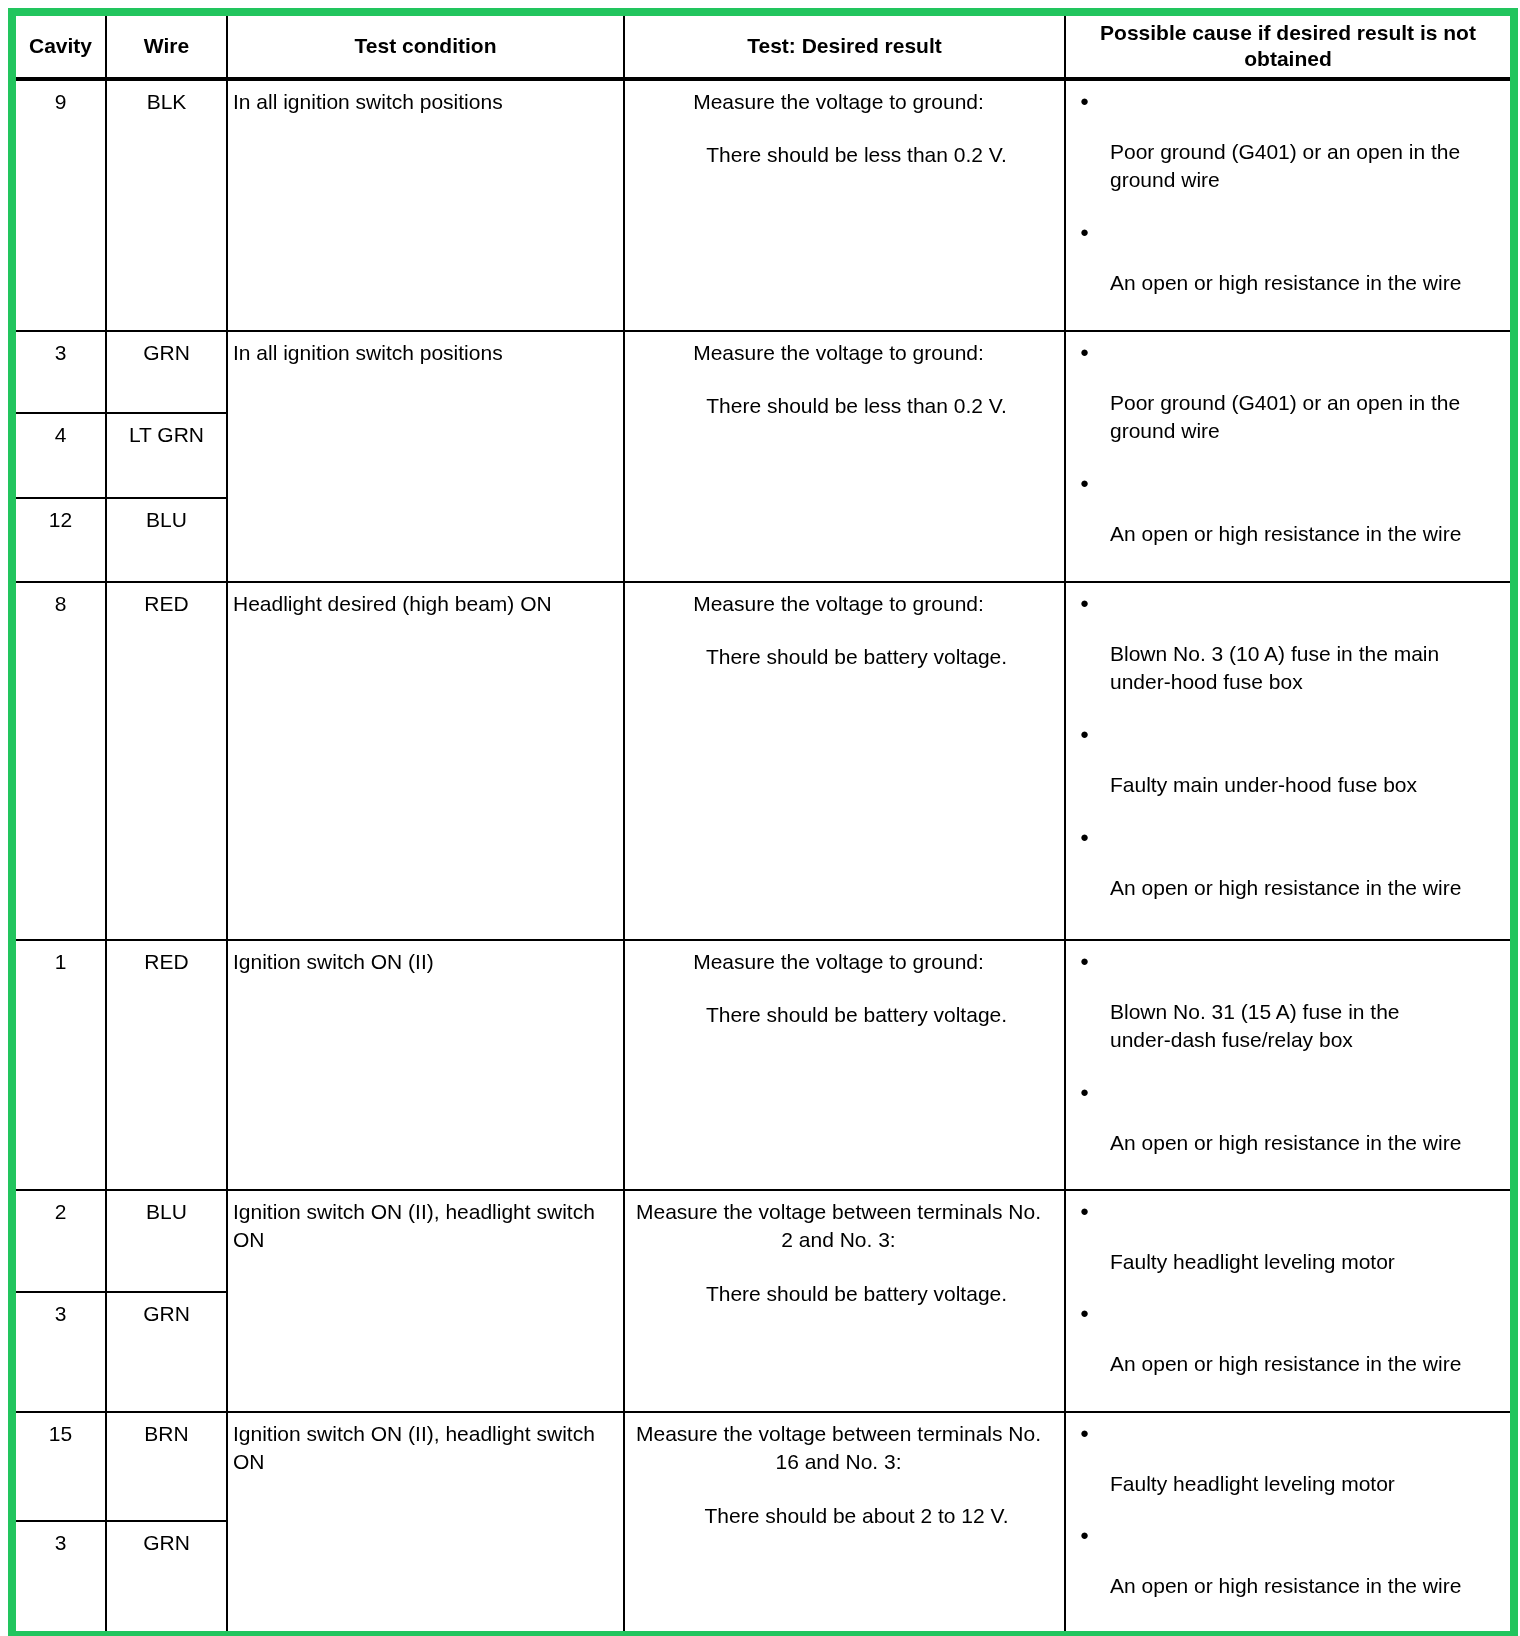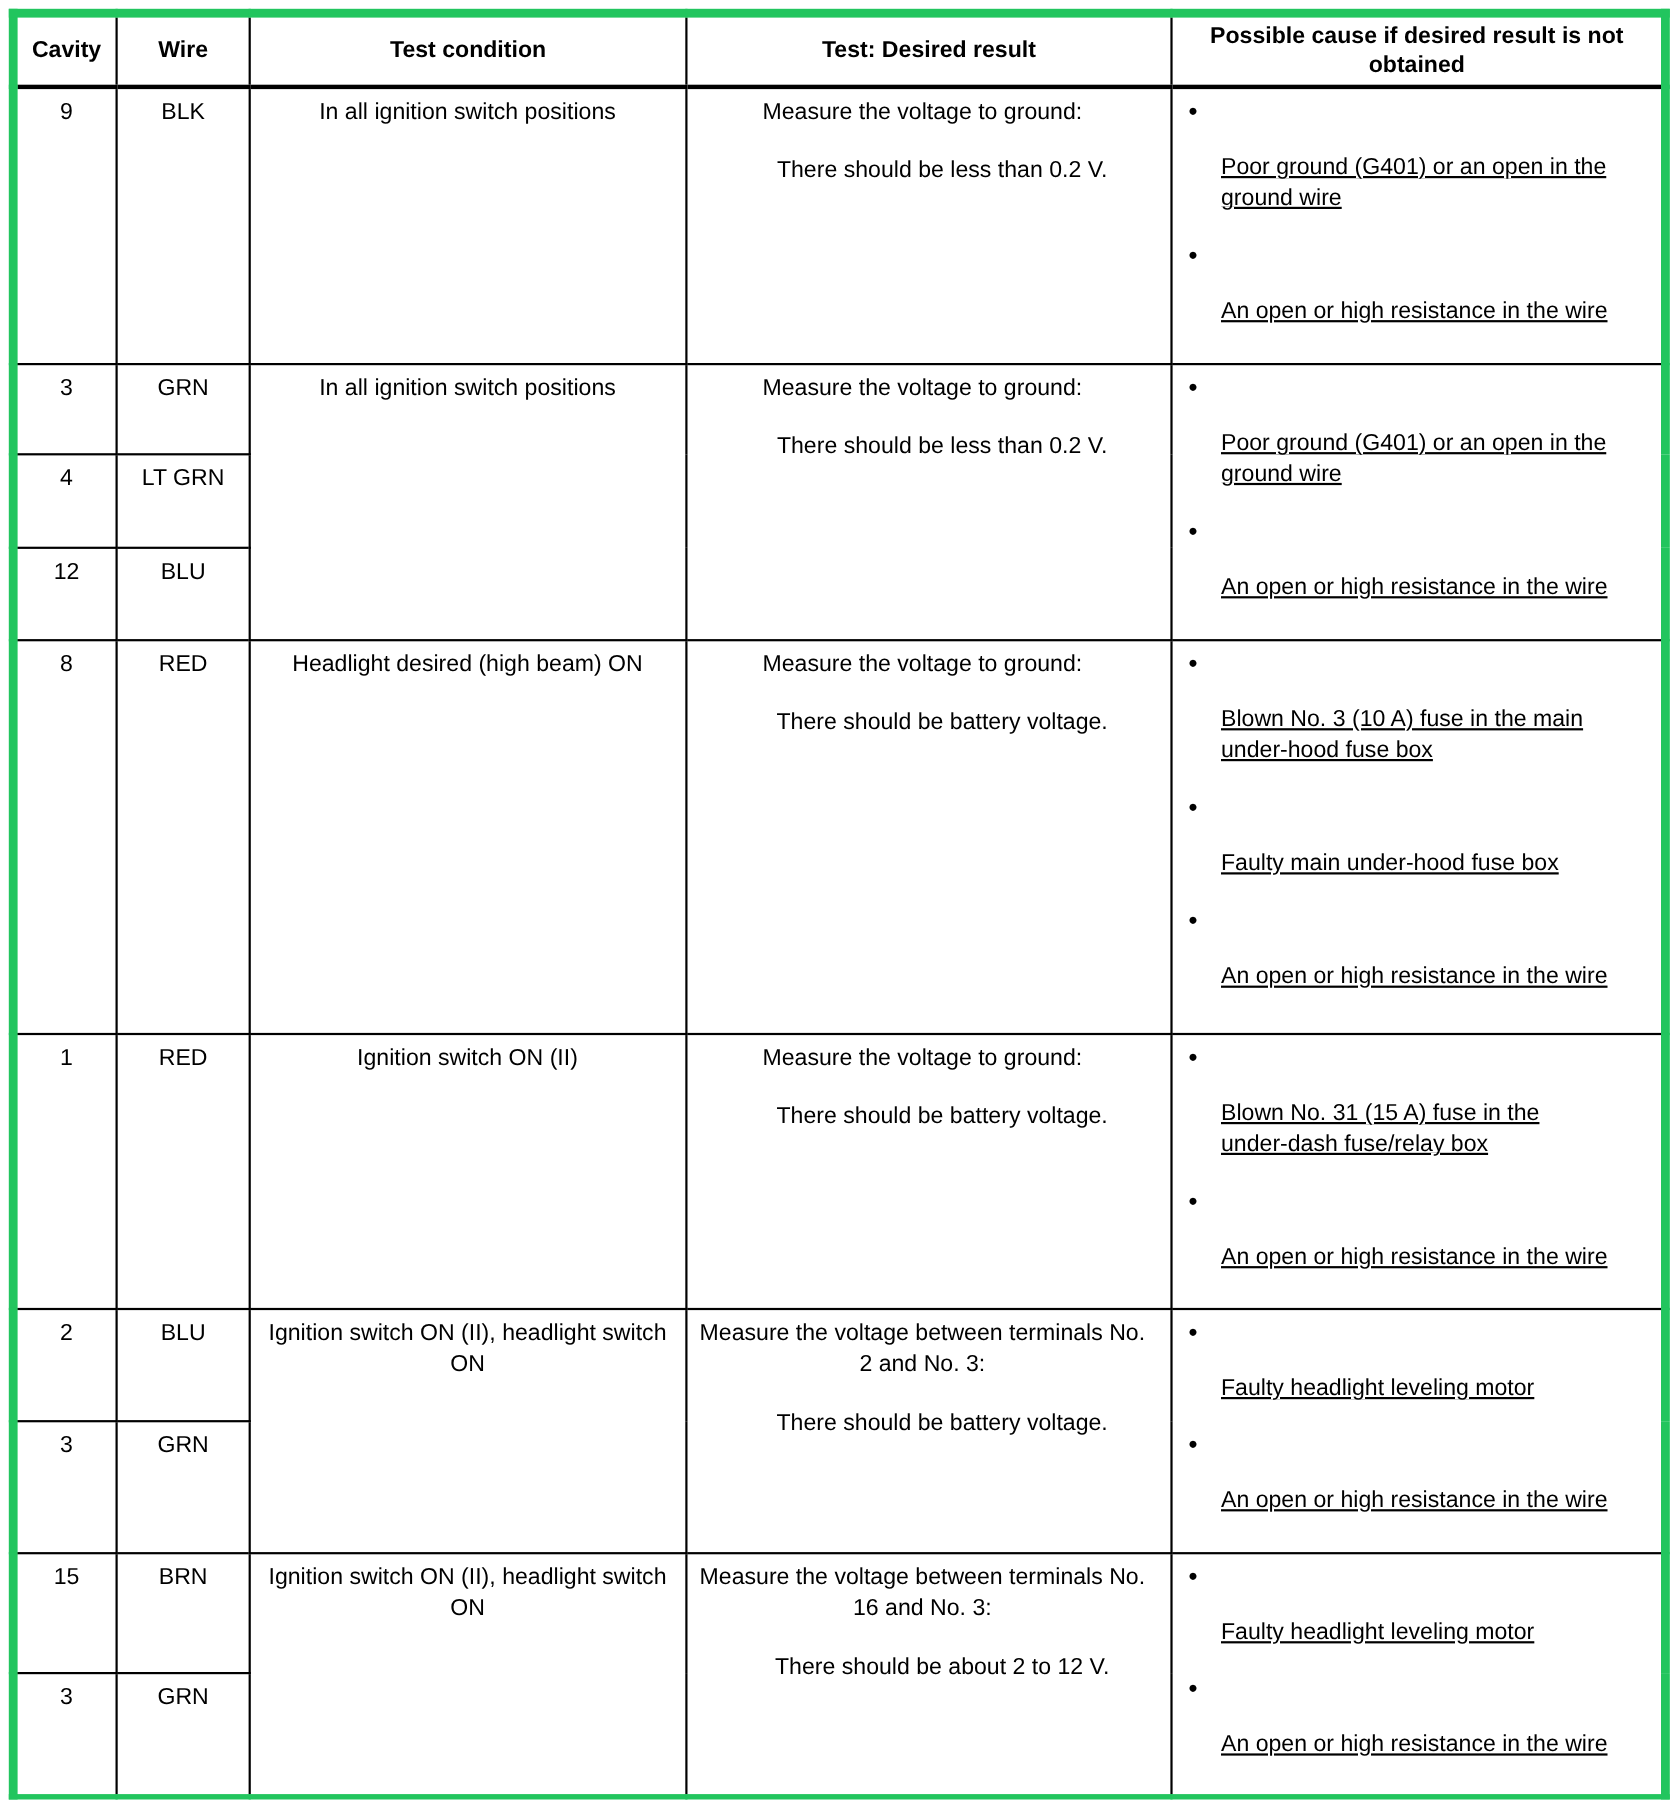--- a/index.html
+++ b/index.html
@@ -35,21 +35,20 @@
     border-bottom: 4px solid #000;
     padding: 4px 6px;
     line-height: 1.25;
   }
   td.cav, td.wir {
     text-align: center;
     padding-top: 7px;
   }
   td.cond {
     padding: 7px 6px 0 5px;
-    text-align: center;
   }
   td.res {
     padding: 7px 18px 0 6px;
     text-align: center;
   }
   td.res p {
     margin: 0;
   }
   td.res p + p {
     margin-top: 25px;
@@ -59,21 +58,20 @@
     padding: 13px 10px 0 14px;
   }
   .bullet {
     font-size: 15px;
     line-height: 14px;
     margin: 0 0 30px 0;
   }
   .cause-text {
     margin: 0 12px 30px 30px;
     max-width: 352px;
-    text-decoration: underline;
   }
 </style>
 </head>
 <body>
 
 <table class="test-table">
   <colgroup>
     <col style="width:94px">
       <col style="width:121px">
       <col style="width:397px">

